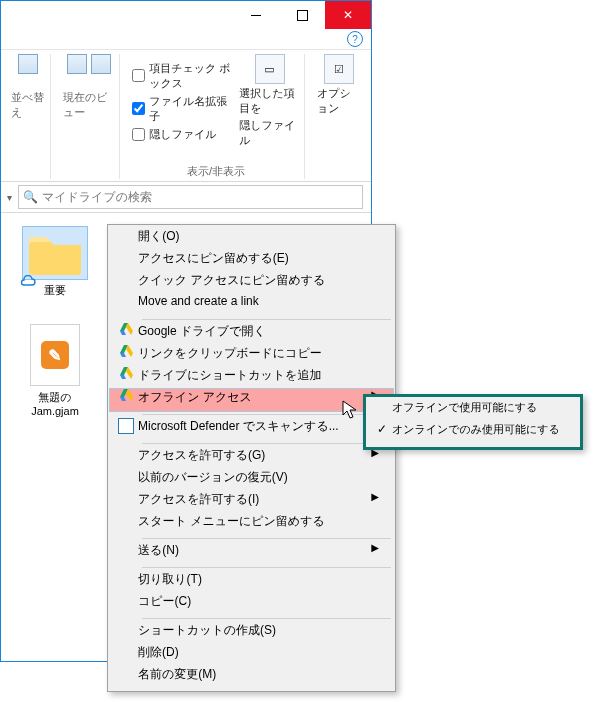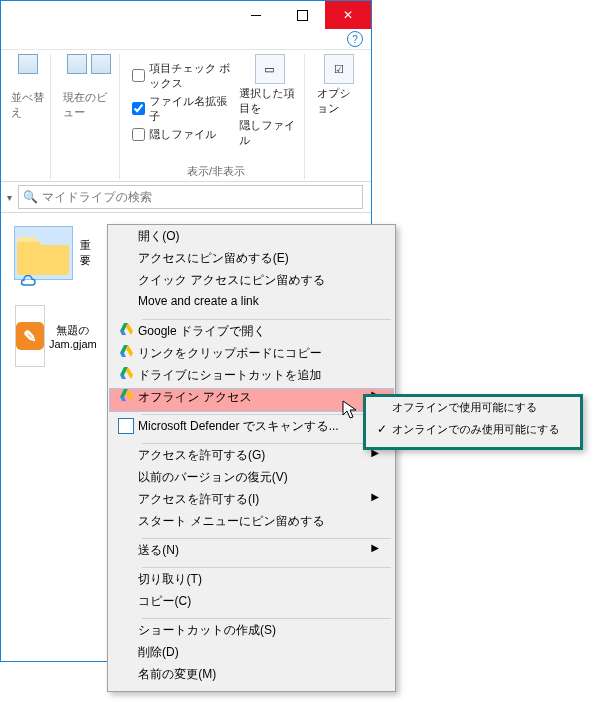--- a/index.html
+++ b/index.html
@@ -21,21 +21,21 @@
 .smallico{width:18px;height:18px;border:1px solid #7aa7cc;background:linear-gradient(#e8f1fb,#cfe2f3)}
 .chkblock{display:flex;flex-direction:column;gap:3px;font-size:11px;color:#222}
 .chkrow{display:flex;align-items:center;gap:4px}
 .chkrow input{margin:0}
 .bigbtn{display:flex;flex-direction:column;align-items:center;font-size:11px;color:#222;gap:2px}
 .bigico{width:28px;height:28px;border:1px solid #b5c5d6;background:#f4f7fb;display:flex;align-items:center;justify-content:center}
 .toolbar2{display:flex;align-items:center;height:30px;border-bottom:1px solid #d9d9d9;padding-left:6px;padding-right:8px;gap:6px}
 .chev{color:#666;font-size:10px}
 .search{flex:1;height:22px;border:1px solid #c7c7c7;display:flex;align-items:center;color:#777;font-size:12px;padding:0 4px;gap:4px}
 .content{height:420px;padding:14px;display:flex;gap:30px;align-items:flex-start}
-.fileitem{display:flex;flex-direction:row;align-items:center;width:80px;gap:4px;font-size:11px;text-align:center;position:relative}
+.fileitem{display:flex;flex-direction:column;align-items:center;width:80px;gap:4px;font-size:11px;text-align:center;position:relative}
 .fileitem.sel .folder{outline:1px solid #8fc3ee;background:#d0e7fb}
 .folder{width:64px;height:52px;display:flex;align-items:center;justify-content:center}
 .folder svg{width:56px;height:46px}
 .cloud{position:absolute;width:18px;height:12px;left:4px;top:48px}
 .docico{width:48px;height:60px;background:#fff;border:1px solid #d2d2d2;position:relative}
 .docico::after{content:"";position:absolute;top:10px;left:8px;right:8px;height:32px;background:repeating-linear-gradient(#e6e6e6 0 2px,transparent 2px 8px)}
 .gjam{width:48px;height:60px;background:#fff;border:1px solid #d2d2d2;display:flex;align-items:center;justify-content:center}
 .gjam .inner{width:28px;height:28px;border-radius:5px;background:#f08a24;color:#fff;display:flex;align-items:center;justify-content:center;font-size:16px;font-weight:bold}
 .ctxmenu{position:absolute;left:107px;top:224px;width:283px;background:#f0f0f0;border:1px solid #a0a0a0;box-shadow:3px 3px 6px rgba(0,0,0,.25);padding:3px 2px;font-size:12px;color:#000}
 .ctxmenu .sep{height:1px;background:#d0d0d0;margin:3px 2px 3px 32px}

